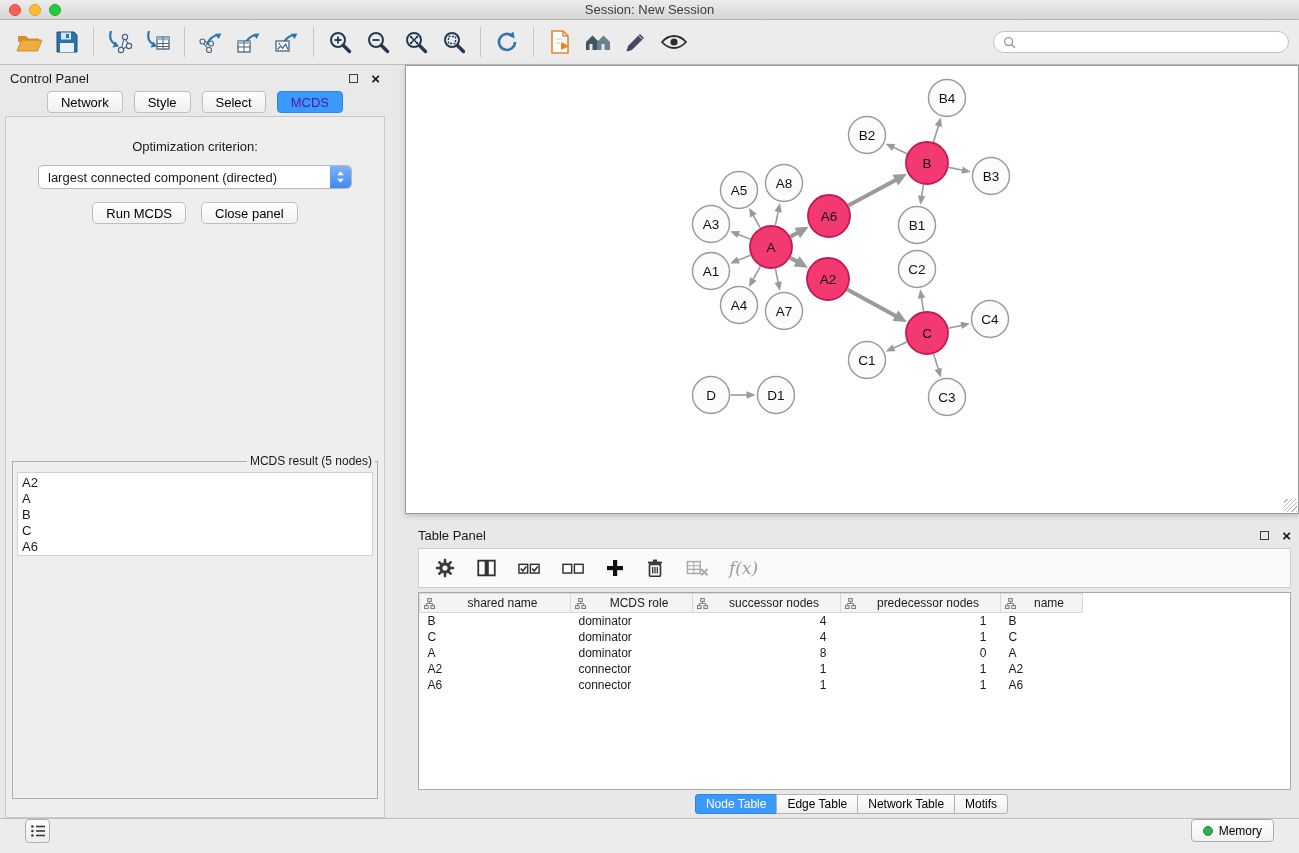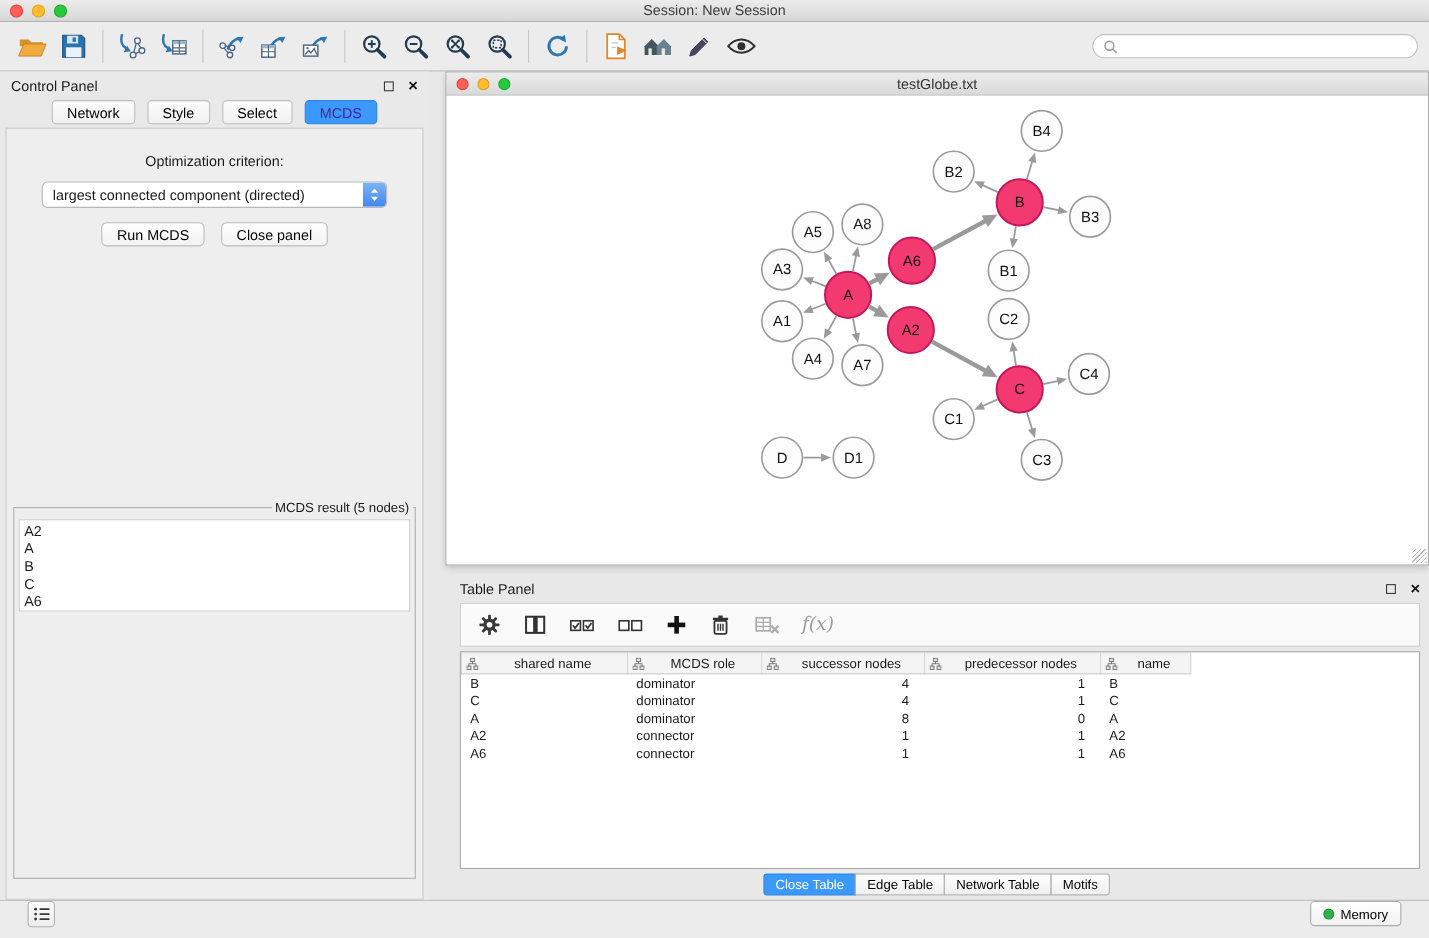--- a/index.html
+++ b/index.html
@@ -299,28 +299,20 @@
               <div>C</div>
               <div>A6</div>
             </div>
         </fieldset>
       </div>
     </aside>
 
     <section class="right-area">
 
       <div class="network-window">
-        <div class="net-titlebar">
-          <div class="net-traffic">
-            <span class="tl small red"></span>
-            <span class="tl small yellow"></span>
-            <span class="tl small green"></span>
-          </div>
-          <span>testGlobe.txt</span>
-        </div>
         <div class="net-canvas">
           <svg id="graph-svg" width="892" height="425" viewBox="0 0 892 425">
               <g>
                 <line x1="344.5735128005243" y1="189.1705948797903" x2="331.4615856902299" y2="194.41536572390805" stroke="#9a9a9a" stroke-width="1.6"></line>
                 <polygon points="324.03377216314783,197.38649113474088 330.9787778109696,190.51576362218995 333.80134695126077,197.57218647291793" fill="#9a9a9a"></polygon>
                 <line x1="344.4575854193549" y1="173.12540774408606" x2="331.6117643431084" y2="168.20117633152486" stroke="#9a9a9a" stroke-width="1.6"></line>
                 <polygon points="324.141795404692,165.33768823846526 333.9056673046138,165.01087709740955 331.1853536162071,172.1073475889051" fill="#9a9a9a"></polygon>
                 <line x1="354.3722984559506" y1="200.26270904858947" x2="346.76770427297305" y2="214.04603600523637" stroke="#9a9a9a" stroke-width="1.6"></line>
                 <polygon points="342.90308552968236,221.05065747745073 343.92358641658257,211.33476441814653 350.57797681518616,215.00615222427265" fill="#9a9a9a"></polygon>
                 <line x1="354.230235352432" y1="161.8163567215194" x2="346.95174056616764" y2="148.85153788348623" stroke="#9a9a9a" stroke-width="1.6"></line>
@@ -614,21 +606,21 @@
                   <td>A6</td>
                   <td>connector</td>
                   <td class="num">1</td>
                   <td class="num">1</td>
                   <td>A6</td>
                 </tr>
               </tbody>
           </table>
         </div>
         <div class="tp-tabs" id="tp-tabs">
-            <button class="tp-tab active">Close Table</button>
+            <button class="tp-tab active">Node Table</button>
             <button class="tp-tab">Edge Table</button>
             <button class="tp-tab">Network Table</button>
             <button class="tp-tab">Motifs</button>
           </div>
       </div>
 
     </section>
   </div>
 
   <footer class="statusbar">

